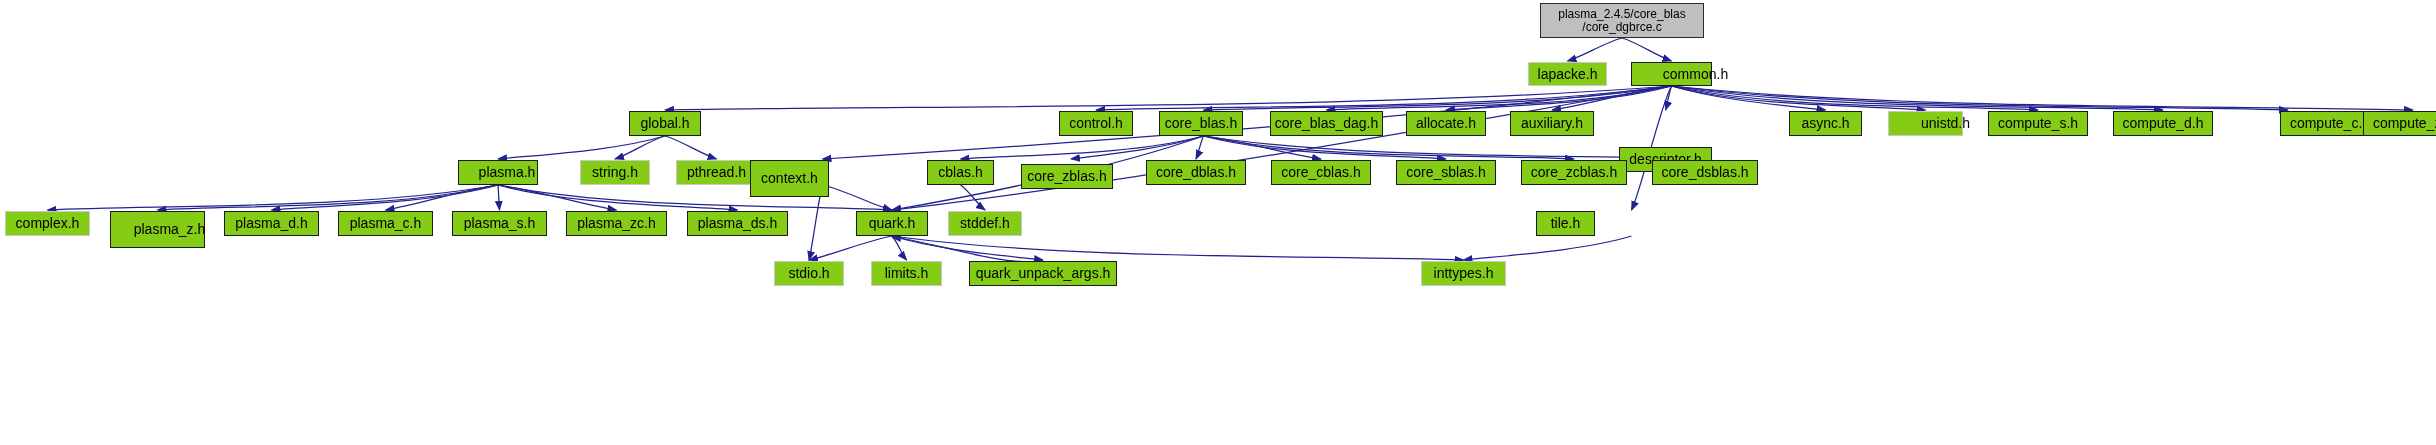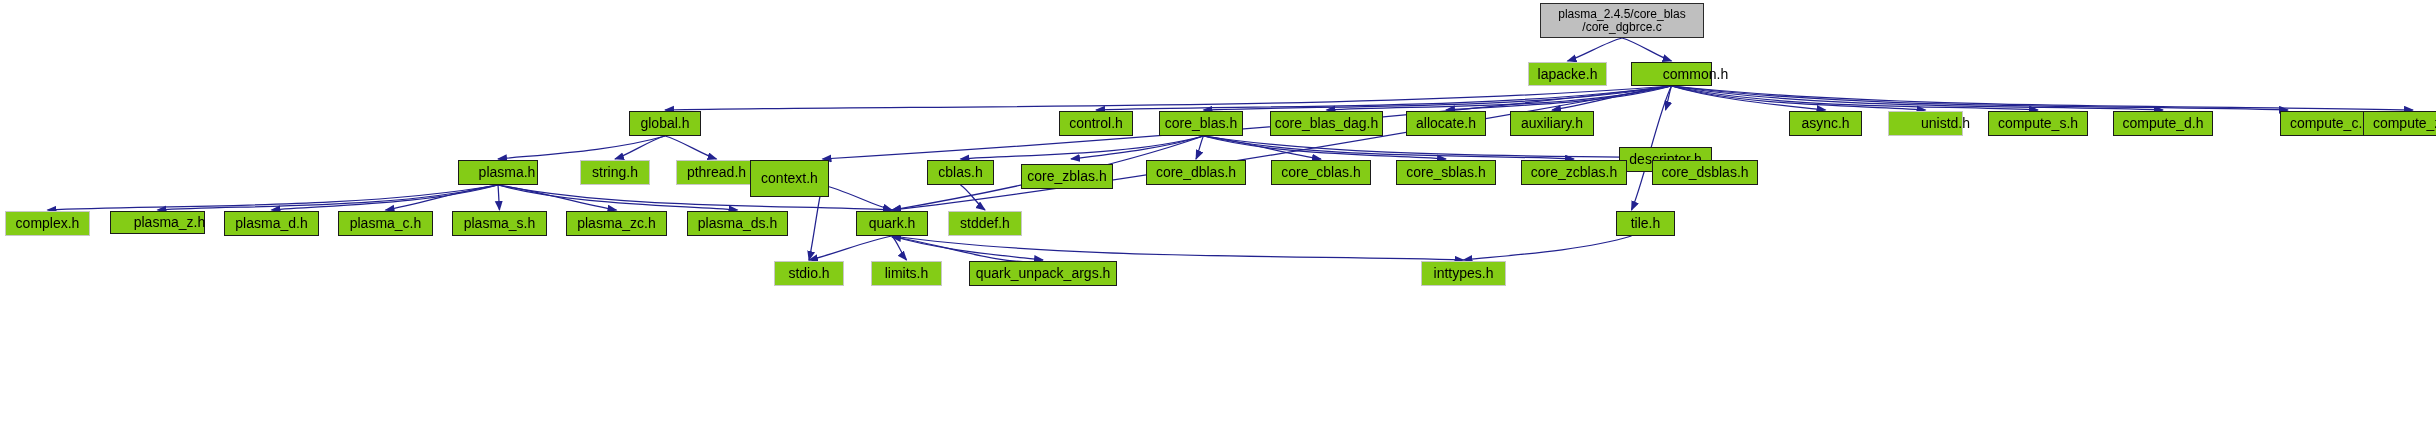--- a/index.html
+++ b/index.html
@@ -118,27 +118,27 @@
       <div class="node light" style="left: 676px; top: 160px; width: 81px; height: 25px;">pthread.h</div>
       <div class="node solid" style="left: 750px; top: 160px; width: 79px; height: 37px;">context.h</div>
       <div class="node solid" style="left: 927px; top: 160px; width: 67px; height: 25px;">cblas.h</div>
       <div class="node solid" style="left: 1021px; top: 164px; width: 92px; height: 25px;">core_zblas.h</div>
       <div class="node solid" style="left: 1146px; top: 160px; width: 100px; height: 25px;">core_dblas.h</div>
       <div class="node solid" style="left: 1271px; top: 160px; width: 100px; height: 25px;">core_cblas.h</div>
       <div class="node solid" style="left: 1396px; top: 160px; width: 100px; height: 25px;">core_sblas.h</div>
       <div class="node solid" style="left: 1521px; top: 160px; width: 106px; height: 25px;">core_zcblas.h</div>
       <div class="node solid" style="left: 1652px; top: 160px; width: 106px; height: 25px;">core_dsblas.h</div>
       <div class="node light" style="left: 5px; top: 211px; width: 85px; height: 25px;">complex.h</div>
-      <div class="node solid" style="left: 110px; top: 211px; width: 95px; height: 23px; padding-left: 24px;">plasma_z.h</div>
+      <div class="node solid" style="left: 110px; top: 211px; width: 95px; height: 37px; padding-left: 24px;">plasma_z.h</div>
       <div class="node solid" style="left: 224px; top: 211px; width: 95px; height: 25px;">plasma_d.h</div>
       <div class="node solid" style="left: 338px; top: 211px; width: 95px; height: 25px;">plasma_c.h</div>
       <div class="node solid" style="left: 452px; top: 211px; width: 95px; height: 25px;">plasma_s.h</div>
       <div class="node solid" style="left: 566px; top: 211px; width: 101px; height: 25px;">plasma_zc.h</div>
       <div class="node solid" style="left: 687px; top: 211px; width: 101px; height: 25px;">plasma_ds.h</div>
       <div class="node solid" style="left: 856px; top: 211px; width: 72px; height: 25px;">quark.h</div>
       <div class="node light" style="left: 948px; top: 211px; width: 74px; height: 25px;">stddef.h</div>
-      <div class="node solid" style="left: 1616px; top: 211px; width: 59px; height: 25px;">tile.h</div>
+      <div class="node solid" style="left: 1536px; top: 211px; width: 59px; height: 25px;">tile.h</div>
       <div class="node light" style="left: 774px; top: 261px; width: 70px; height: 25px;">stdio.h</div>
       <div class="node light" style="left: 871px; top: 261px; width: 71px; height: 25px;">limits.h</div>
       <div class="node solid" style="left: 969px; top: 261px; width: 148px; height: 25px;">quark_unpack_args.h</div>
       <div class="node light" style="left: 1421px; top: 261px; width: 85px; height: 25px;">inttypes.h</div>
     </div>
 </div>
 
 </body></html>

